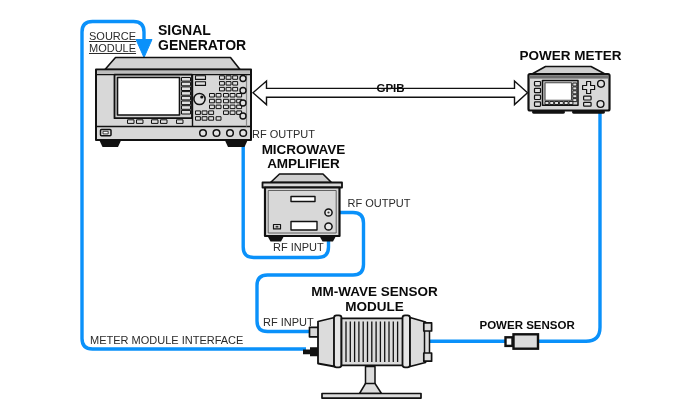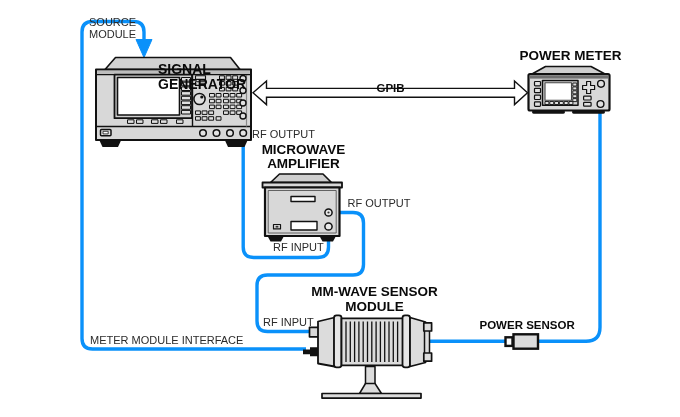--- a/index.html
+++ b/index.html
@@ -242,26 +242,26 @@
     <polygon points="365.5,383.5 375,383.5 381.5,393.5 359.5,393.5" fill="#dcdcdc" stroke="var(--ink)" stroke-width="1.5"></polygon>
     <rect x="322" y="393.5" width="99" height="4.6" fill="#dcdcdc" stroke="var(--ink)" stroke-width="1.7"></rect>
   </g>
 
   <g>
     <rect x="505.5" y="337.3" width="7" height="8.6" fill="#ffffff" stroke="var(--ink)" stroke-width="2.4"></rect>
     <rect x="513.5" y="334.3" width="24.5" height="14.4" fill="#dcdcdc" stroke="var(--ink)" stroke-width="2.4"></rect>
   </g>
 </svg>
 
-  <div class="lbl bold" style="left:158px;top:22.75px;font-size:14px;line-height:15.2px;margin-top:39px;">
+  <div class="lbl bold" style="left:158px;top:22.75px;font-size:14px;line-height:15.2px;">
     <span>SIGNAL</span>
     <span>GENERATOR</span>
   </div>
 
-  <div class="lbl" style="left:89px;top:16px;">
+  <div class="lbl" style="left:89px;top:30px;text-decoration:underline;">
     <span>SOURCE</span>
     <span>MODULE</span>
   </div>
 
   <div class="lbl bold" style="left:519.5px;top:47.9px;">
     <span>POWER METER</span>
   </div>
 
   <div class="lbl small-bold ctr" style="left:390.5px;top:82.4px;text-align:center;">
     <span>GPIB</span>

